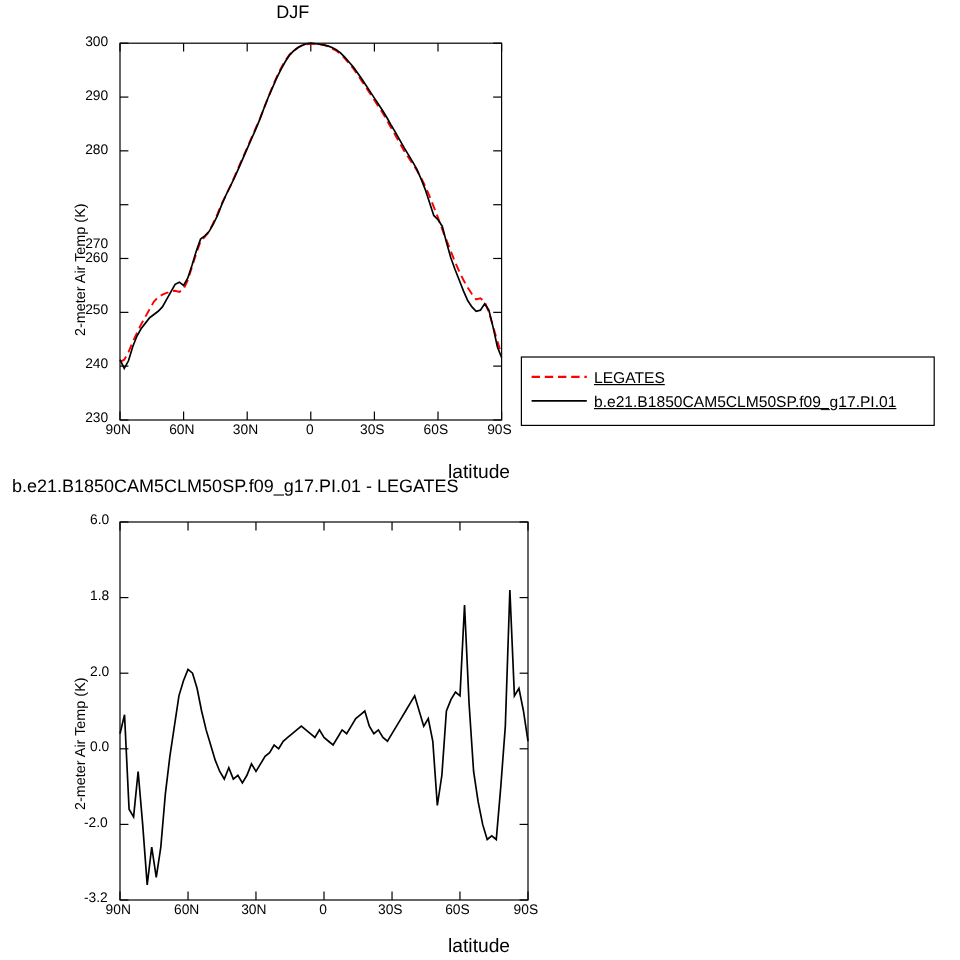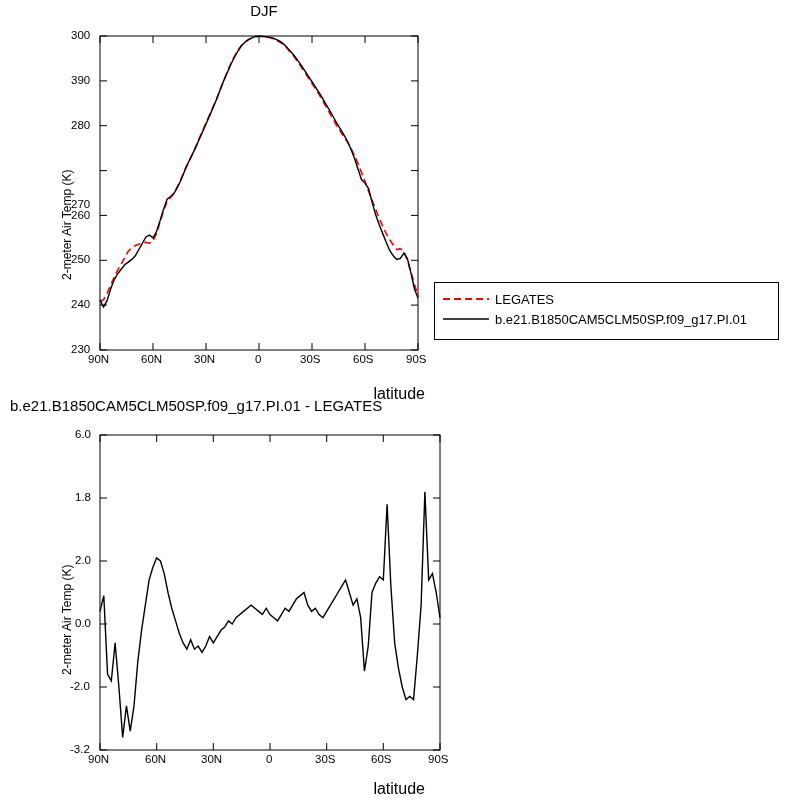--- a/index.html
+++ b/index.html
@@ -65,21 +65,21 @@
     font-size: 11.5px;
     white-space: nowrap;
   }
   svg { overflow: visible; }
 </style>
 </head>
 <body>
 
 <div class="panel" style="left:0; top:0; width:800px; height:400px;">
 
-  <div class="plot-title" style="left:99px; top:2px; width:330px;">DJF</div>
+  <div class="plot-title" style="left:79px; top:2px; width:330px;">DJF</div>
 
   <div class="axis-label-y" style="left:60px; top:280px;">2-meter Air Temp (K)</div>
 
   <div class="axis-label-x" style="left:95px; top:385px; width:330px;">latitude</div>
 
   <svg width="800" height="400" style="position:absolute; left:0; top:0;">
 
     <rect x="100" y="36" width="318" height="314" fill="none" stroke="#000" stroke-width="1"></rect>
 
     <g stroke="#000" stroke-width="1">
@@ -121,32 +121,32 @@
     <path id="top-series-0" fill="none" stroke="#ff0000" stroke-width="1.6" stroke-dasharray="7,4" d="M100.00 301.55 L103.53 299.76 L107.07 293.48 L110.60 284.96 L114.13 277.33 L117.67 270.15 L121.20 263.87 L124.73 257.59 L128.27 251.31 L131.80 247.73 L135.33 245.48 L138.87 244.14 L142.40 242.79 L145.93 242.34 L149.47 243.24 L153.00 241.00 L156.53 233.37 L160.07 222.16 L163.60 210.94 L167.13 201.07 L170.67 197.49 L174.20 193.00 L177.73 185.82 L181.27 178.20 L184.80 169.67 L188.33 162.50 L191.87 155.32 L195.40 147.25 L198.93 139.17 L202.47 131.10 L206.00 123.02 L209.53 114.95 L213.07 106.87 L216.60 98.80 L220.13 89.83 L223.67 80.86 L227.20 71.89 L230.73 63.81 L234.27 56.63 L237.80 50.35 L241.33 45.42 L244.87 42.28 L248.40 39.59 L251.93 37.79 L255.47 36.90 L259.00 36.45 L262.53 36.45 L266.07 36.90 L269.60 37.35 L273.13 38.69 L276.67 40.49 L280.20 42.28 L283.73 44.97 L287.27 48.56 L290.80 52.60 L294.33 57.08 L297.87 62.02 L301.40 67.40 L304.93 72.78 L308.47 78.17 L312.00 83.55 L315.53 88.93 L319.07 94.31 L322.60 100.59 L326.13 106.87 L329.67 113.15 L333.20 119.43 L336.73 125.71 L340.27 131.10 L343.80 136.48 L347.33 141.86 L350.87 148.14 L354.40 155.32 L357.93 163.39 L361.47 172.37 L365.00 181.34 L368.53 191.21 L372.07 200.18 L375.60 209.15 L379.13 218.12 L382.67 226.19 L386.20 233.37 L389.73 239.65 L393.27 245.03 L396.80 249.52 L400.33 248.62 L403.87 251.31 L407.40 260.29 L410.93 271.95 L414.47 284.51 L418.00 295.27"></path>
     <path id="top-series-1" fill="none" stroke="#000000" stroke-width="1.4" d="M100.00 299.76 L103.53 306.94 L107.07 300.66 L110.60 288.99 L114.13 280.02 L117.67 273.74 L121.20 269.26 L124.73 264.77 L128.27 262.08 L131.80 259.39 L135.33 255.80 L138.87 249.52 L142.40 243.24 L145.93 236.96 L149.47 235.17 L153.00 237.86 L156.53 231.58 L160.07 220.81 L163.60 209.15 L167.13 199.28 L170.67 196.59 L174.20 193.00 L177.73 186.72 L181.27 179.54 L184.80 170.57 L188.33 162.50 L191.87 155.32 L195.40 148.14 L198.93 140.07 L202.47 131.99 L206.00 123.92 L209.53 115.85 L213.07 107.77 L216.60 99.25 L220.13 89.83 L223.67 80.86 L227.20 72.78 L230.73 64.71 L234.27 57.53 L237.80 51.25 L241.33 45.87 L244.87 42.28 L248.40 39.59 L251.93 37.79 L255.47 36.45 L259.00 36.00 L262.53 36.45 L266.07 36.90 L269.60 37.35 L273.13 38.24 L276.67 39.59 L280.20 41.38 L283.73 44.07 L287.27 47.66 L290.80 51.70 L294.33 55.74 L297.87 60.67 L301.40 65.61 L304.93 70.99 L308.47 76.37 L312.00 81.75 L315.53 87.14 L319.07 92.52 L322.60 98.35 L326.13 104.63 L329.67 110.46 L333.20 116.74 L336.73 123.02 L340.27 128.85 L343.80 134.69 L347.33 140.97 L350.87 149.04 L354.40 158.01 L357.93 168.78 L361.47 179.54 L365.00 183.13 L368.53 188.51 L372.07 201.97 L375.60 214.53 L379.13 224.40 L382.67 233.37 L386.20 242.34 L389.73 250.42 L393.27 255.80 L396.80 259.39 L400.33 258.49 L403.87 253.11 L407.40 258.49 L410.93 272.85 L414.47 288.99 L418.00 297.97"></path>
   </svg>
 
   <div class="tick-label" style="left:71px; top:343px;">230</div>
   <div class="tick-label" style="left:71px; top:298px;">240</div>
   <div class="tick-label" style="left:71px; top:253px;text-align:center;">250</div>
   <div class="tick-label" style="left:71px; top:209px;">260</div>
   <div class="tick-label" style="left:71px; top:164px;margin-top:34px;">270</div>
   <div class="tick-label" style="left:71px; top:119px;">280</div>
-  <div class="tick-label" style="left:71px; top:74px;">390</div>
+  <div class="tick-label" style="left:71px; top:74px;">290</div>
   <div class="tick-label" style="left:71px; top:29px;">300</div>
 
   <div class="tick-label" style="left:88px; top:353px;">90N</div>
   <div class="tick-label" style="left:141px; top:353px;">60N</div>
   <div class="tick-label" style="left:194px; top:353px;">30N</div>
   <div class="tick-label" style="left:255px; top:353px;">0</div>
   <div class="tick-label" style="left:300px; top:353px;">30S</div>
   <div class="tick-label" style="left:353px; top:353px;">60S</div>
   <div class="tick-label" style="left:406px; top:353px;">90S</div>
 
-  <div class="legend-box" style="left:434px; top:282px; width:345px; height:58px;">
+  <div class="legend-box" style="left:434px; top:297px; width:345px; height:58px;text-decoration:underline;">
     <div class="legend-row">
       <span class="legend-swatch">
         <svg width="46" height="12">
             <line x1="0" y1="6" x2="46" y2="6" stroke="#ff0000" stroke-width="1.8" stroke-dasharray="7,4"></line>
           </svg>
       </span>
       <span>LEGATES</span>
     </div>
     <div class="legend-row">
       <span class="legend-swatch">

